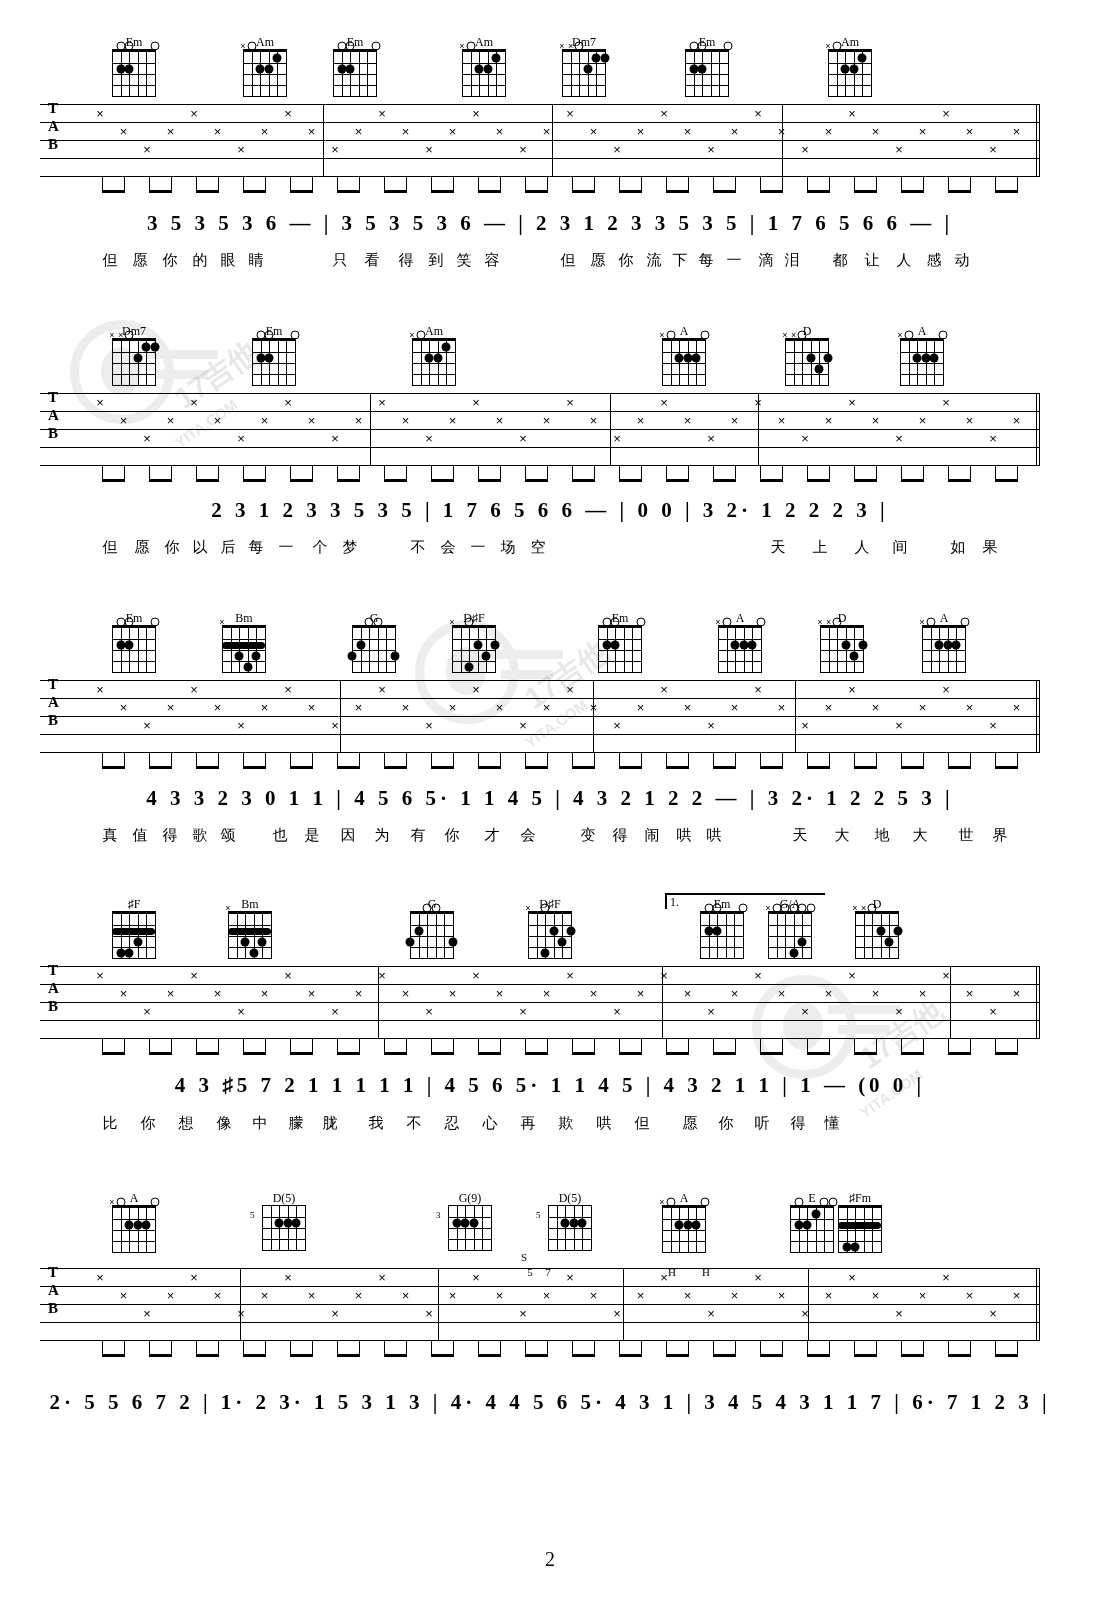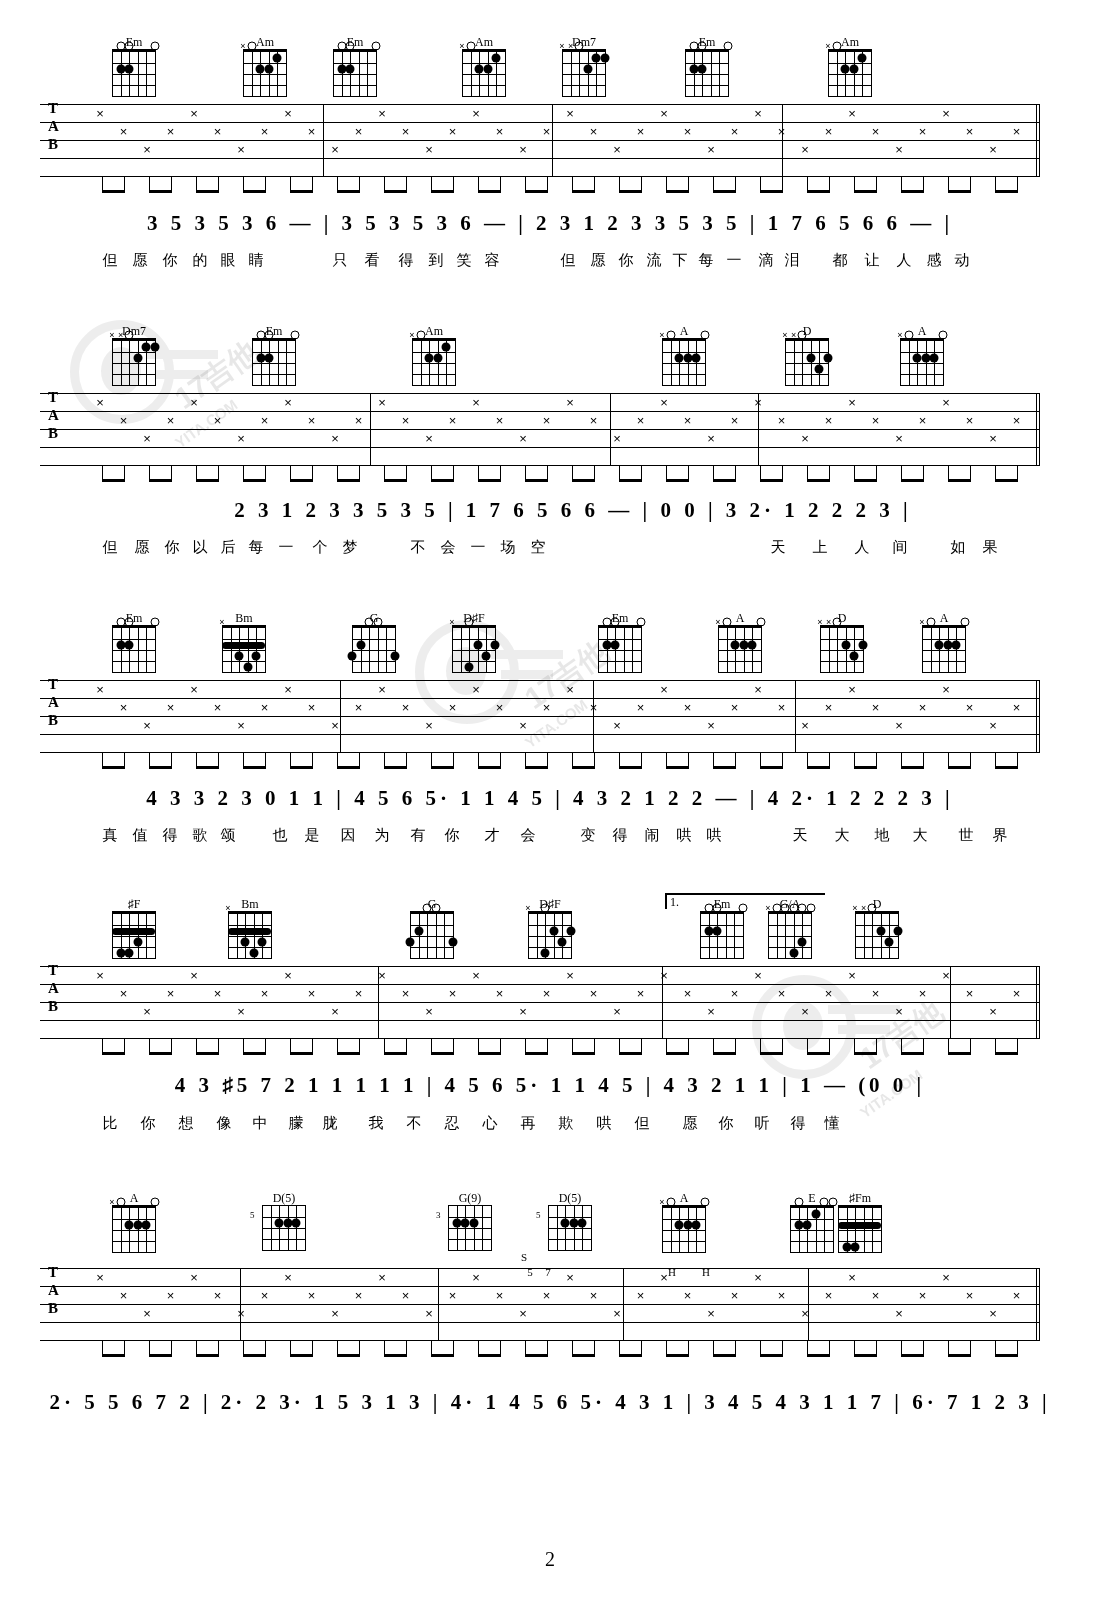--- a/index.html
+++ b/index.html
@@ -1413,42 +1413,42 @@
       <div class="lyr" style="left: 680px; top: 252px;">下</div>
       <div class="lyr" style="left: 706px; top: 252px;">每</div>
       <div class="lyr" style="left: 734px; top: 252px;">一</div>
       <div class="lyr" style="left: 766px; top: 252px;">滴</div>
       <div class="lyr" style="left: 792px; top: 252px;">泪</div>
       <div class="lyr" style="left: 840px; top: 252px;">都</div>
       <div class="lyr" style="left: 872px; top: 252px;">让</div>
       <div class="lyr" style="left: 904px; top: 252px;">人</div>
       <div class="lyr" style="left: 934px; top: 252px;">感</div>
       <div class="lyr" style="left: 962px; top: 252px;">动</div>
-      <div class="jnum" style="left: 550px; top: 500px; letter-spacing: 4px; margin-left: 23px;">2 3 1 2 3 3 5  3 5 | 1 7 6 5 6 6  —  | 0  0 | 3  2· 1 2  2 2 3 |</div>
+      <div class="jnum" style="left: 550px; top: 500px; letter-spacing: 4px;">2 3 1 2 3 3 5  3 5 | 1 7 6 5 6 6  —  | 0  0 | 3  2· 1 2  2 2 3 |</div>
       <div class="lyr" style="left: 110px; top: 539px;">但</div>
       <div class="lyr" style="left: 142px; top: 539px;">愿</div>
       <div class="lyr" style="left: 172px; top: 539px;">你</div>
       <div class="lyr" style="left: 200px; top: 539px;">以</div>
       <div class="lyr" style="left: 228px; top: 539px;">后</div>
       <div class="lyr" style="left: 256px; top: 539px;">每</div>
       <div class="lyr" style="left: 286px; top: 539px;">一</div>
       <div class="lyr" style="left: 320px; top: 539px;">个</div>
       <div class="lyr" style="left: 350px; top: 539px;">梦</div>
       <div class="lyr" style="left: 418px; top: 539px;">不</div>
       <div class="lyr" style="left: 448px; top: 539px;">会</div>
       <div class="lyr" style="left: 478px; top: 539px;">一</div>
       <div class="lyr" style="left: 508px; top: 539px;">场</div>
       <div class="lyr" style="left: 538px; top: 539px;">空</div>
       <div class="lyr" style="left: 778px; top: 539px;">天</div>
       <div class="lyr" style="left: 820px; top: 539px;">上</div>
       <div class="lyr" style="left: 862px; top: 539px;">人</div>
       <div class="lyr" style="left: 900px; top: 539px;">间</div>
       <div class="lyr" style="left: 958px; top: 539px;">如</div>
       <div class="lyr" style="left: 990px; top: 539px;">果</div>
-      <div class="jnum" style="left: 550px; top: 788px; letter-spacing: 4px;">4 3 3 2 3  0 1 1 | 4  5  6  5· 1 1 4 5 | 4 3 2 1 2 2  —  | 4  2· 1 2  2 2 3 |</div>
+      <div class="jnum" style="left: 550px; top: 788px; letter-spacing: 4px;">4 3 3 2 3  0 1 1 | 4  5  6  5· 1 1 4 5 | 4 3 2 1 2 2  —  | 3  2· 1 2  2 5 3 |</div>
       <div class="lyr" style="left: 110px; top: 827px;">真</div>
       <div class="lyr" style="left: 140px; top: 827px;">值</div>
       <div class="lyr" style="left: 170px; top: 827px;">得</div>
       <div class="lyr" style="left: 200px; top: 827px;">歌</div>
       <div class="lyr" style="left: 228px; top: 827px;">颂</div>
       <div class="lyr" style="left: 280px; top: 827px;">也</div>
       <div class="lyr" style="left: 312px; top: 827px;">是</div>
       <div class="lyr" style="left: 348px; top: 827px;">因</div>
       <div class="lyr" style="left: 382px; top: 827px;">为</div>
       <div class="lyr" style="left: 418px; top: 827px;">有</div>
@@ -1480,21 +1480,21 @@
       <div class="lyr" style="left: 490px; top: 1115px;">心</div>
       <div class="lyr" style="left: 528px; top: 1115px;">再</div>
       <div class="lyr" style="left: 566px; top: 1115px;">欺</div>
       <div class="lyr" style="left: 604px; top: 1115px;">哄</div>
       <div class="lyr" style="left: 642px; top: 1115px;">但</div>
       <div class="lyr" style="left: 690px; top: 1115px;">愿</div>
       <div class="lyr" style="left: 726px; top: 1115px;">你</div>
       <div class="lyr" style="left: 762px; top: 1115px;">听</div>
       <div class="lyr" style="left: 798px; top: 1115px;">得</div>
       <div class="lyr" style="left: 832px; top: 1115px;">懂</div>
-      <div class="jnum" style="left: 550px; top: 1392px; letter-spacing: 4px;">2·  5 5 6 7 2 | 2· 2 3·  1 5 3 1 3 | 4· 1 4 5 6 5· 4 3 1 | 3 4 5 4 3 1 1  7 | 6·    7  1 2 3 |</div>
+      <div class="jnum" style="left: 550px; top: 1392px; letter-spacing: 4px;">2·  5 5 6 7 2 | 1· 2 3·  1 5 3 1 3 | 4· 4 4 5 6 5· 4 3 1 | 3 4 5 4 3 1 1  7 | 6·    7  1 2 3 |</div>
       <div class="tech" style="left: 524px; top: 1251px;">S</div>
       <div class="tech" style="left: 530px; top: 1266px;">5</div>
       <div class="tech" style="left: 548px; top: 1266px;">7</div>
       <div class="tech" style="left: 672px; top: 1266px;">H</div>
       <div class="tech" style="left: 706px; top: 1266px;">H</div>
     </div>
 
   <div class="pagenum" style="top:1548px;">2</div>
 </div>
 

